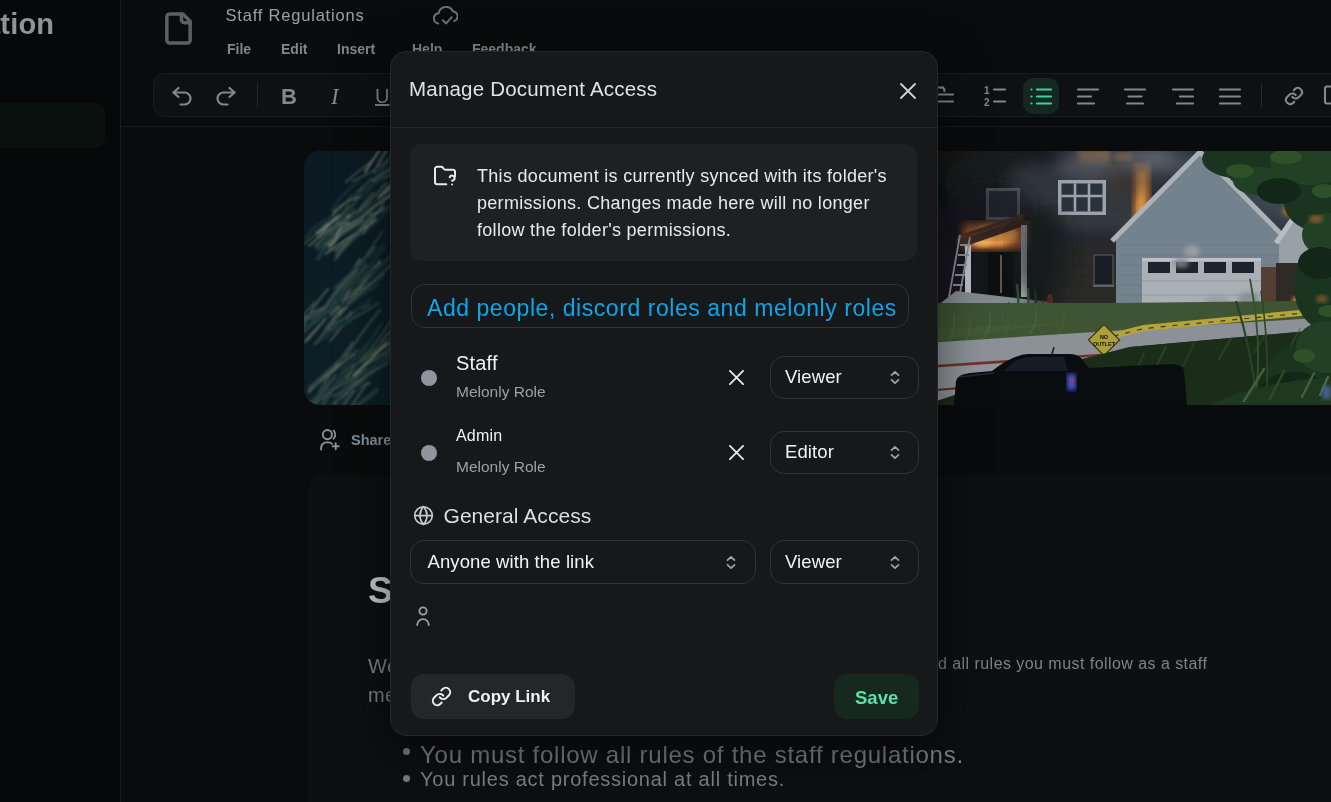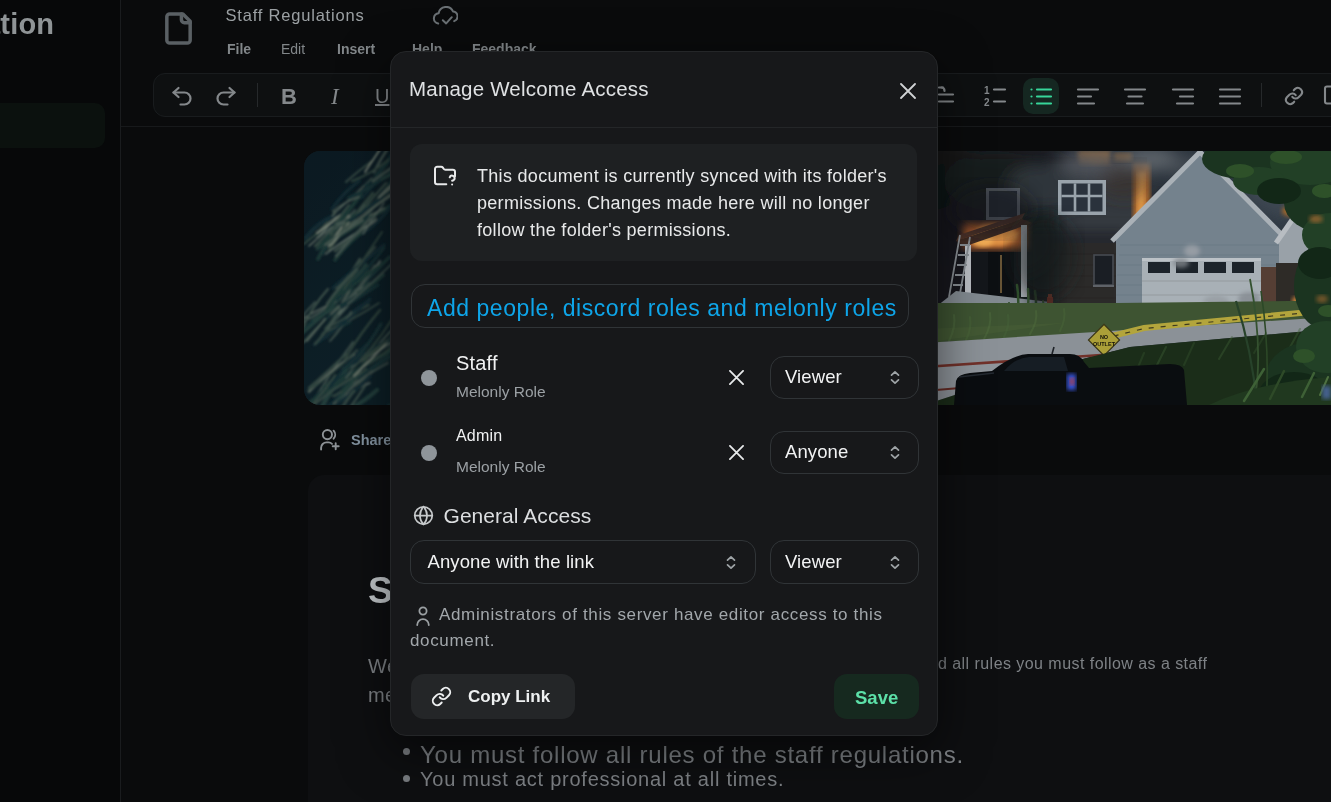--- a/index.html
+++ b/index.html
@@ -22,21 +22,21 @@
   <svg class="abs" style="left:161px;top:8px;" width="35" height="41" viewBox="0 0 24 24" fill="none" stroke="#5a6064" stroke-width="2.4" stroke-linecap="round" stroke-linejoin="round">
     <path d="M15 2H6a2 2 0 0 0-2 2v16a2 2 0 0 0 2 2h12a2 2 0 0 0 2-2V7Z"></path>
       <path d="M14 2v4a2 2 0 0 0 2 2h4"></path>
   </svg>
   <div class="abs" style="left:225.5px;top:6px;font-size:16.5px;letter-spacing:0.8px;color:#9ba0a3;">Staff Regulations</div>
   <svg class="abs" style="left:432px;top:6px;" width="26" height="22" viewBox="0 0 26 22" fill="none" stroke="#6a7074" stroke-width="2" stroke-linecap="round" stroke-linejoin="round">
     <path d="M6.2 17.5 A5.2 5.2 0 0 1 6.6 7.2 A7.6 7.6 0 0 1 21 5.4 A5 5 0 0 1 22.2 15.1"></path>
     <path d="M10.8 14.2 l3.4 3.2 5.6-6.2"></path>
   </svg>
   <div class="abs" style="left:227px;top:41px;font-size:14px;font-weight:700;color:#82878a;">File</div>
-  <div class="abs" style="left:281px;top:41px;font-size:14px;font-weight:400;color:#82878a;">Edit</div>
+  <div class="abs" style="left:281px;top:41px;font-size:14px;font-weight:700;color:#82878a;">Edit</div>
   <div class="abs" style="left:337px;top:41px;font-size:14px;font-weight:700;color:#82878a;">Insert</div>
   <div class="abs" style="left:412px;top:41px;font-size:14px;font-weight:700;color:#82878a;">Help</div>
   <div class="abs" style="left:472px;top:41px;font-size:14px;font-weight:700;color:#82878a;">Feedback</div>
 
   <div class="abs" style="left:153px;top:73px;width:1200px;height:44px;background:#0e1011;border:1px solid #191c1e;border-radius:12px;"></div>
   <svg id="toolbar-icons" class="abs" style="left:0;top:0;" width="1331" height="130" viewBox="0 0 1331 130" fill="none">
 
     <g stroke="#84888b" stroke-width="2.2" stroke-linecap="round" stroke-linejoin="round" transform="translate(171,87)">
       <path d="M2.5 5.5h11a6 6 0 0 1 0 12h-4"></path>
         <path d="M7.5 1 2.5 5.5 7.5 10"></path>
@@ -487,24 +487,24 @@
   <div class="abs" style="left:351px;top:432px;font-size:14.5px;font-weight:700;color:#8494a2;text-align:center;">Share</div>
 
   <div class="abs" style="left:308px;top:475px;width:1023px;height:327px;background:#0e0f11;border-radius:16px 0 0 0;"></div>
   <div class="abs" style="left:368px;top:569.5px;font-size:37px;font-weight:700;color:#c6cbce;">Staff Regulations</div>
   <div class="abs" style="left:368px;top:655px;font-size:20px;letter-spacing:0.45px;color:#7e8286;">Welcome to our server! This document contains</div>
   <div class="abs" style="left:938px;top:655px;font-size:16px;letter-spacing:0.45px;color:#7e8286;">d all rules you must follow as a staff</div>
   <div class="abs" style="left:368px;top:684px;font-size:20px;letter-spacing:0.45px;color:#7e8286;">member.</div>
   <div class="abs" style="left:402.5px;top:747.5px;width:7px;height:7px;border-radius:50%;background:#787c80;"></div>
   <div class="abs" style="left:420px;top:740.5px;font-size:24px;letter-spacing:0.75px;color:#7e8286;">You must follow all rules of the staff regulations.</div>
   <div class="abs" style="left:402.5px;top:774.5px;width:7px;height:7px;border-radius:50%;background:#787c80;"></div>
-  <div class="abs" style="left:420px;top:767.5px;font-size:20px;letter-spacing:0.75px;color:#7e8286;">You must act professional at all times.</div>
+  <div class="abs" style="left:420px;top:767.5px;font-size:20px;letter-spacing:0.75px;color:#7e8286;">You rules act professional at all times.</div>
 
   <div class="abs" id="modal" style="left:390px;top:51px;width:548px;height:685px;background:#17181a;border:1px solid #242628;border-radius:16px;box-shadow:0 16px 50px rgba(0,0,0,0.55);">
-    <div class="abs" style="left:18px;top:25px;font-size:20.5px;letter-spacing:0.2px;color:#dfe1e3;">Manage Welcome Access</div>
+    <div class="abs" style="left:18px;top:25px;font-size:20.5px;letter-spacing:0.2px;color:#dfe1e3;">Manage Document Access</div>
     <svg class="abs" style="left:509px;top:31px;" width="16" height="16" viewBox="0 0 16 16" fill="none" stroke="#d0d2d4" stroke-width="1.8" stroke-linecap="round">
         <path d="M1 1 15 15 M15 1 1 15"></path>
       </svg>
     <div class="abs" style="left:0;top:75px;width:546px;height:1px;background:#242628;"></div>
 
     <div class="abs" style="left:19px;top:92px;width:507px;height:117px;background:#1e2022;border-radius:12px;"></div>
     <svg class="abs" style="left:42px;top:112px;" width="24" height="25" viewBox="0 0 24 25" fill="none" stroke="#e8e9ea" stroke-width="2" stroke-linecap="round" stroke-linejoin="round">
       <path d="M13.3 20.3H4.2a2.2 2.2 0 0 1-2.2-2.2V4.9a2.2 2.2 0 0 1 2.2-2.2h3.9a2.2 2.2 0 0 1 1.8.95l.72 1.05a2.2 2.2 0 0 0 1.8.95h7.38a2.2 2.2 0 0 1 2.2 2.2v4.35"></path>
       <path d="M16.7 13.3a2.55 2.55 0 0 1 4.95.85c0 1.7-2.55 2.55-2.55 2.55"></path>
         <path d="M19.1 20.5h.01"></path>
@@ -526,21 +526,21 @@
         <path d="M3.5 5.2 7 1.8l3.5 3.4 M3.5 9.8 7 13.2l3.5-3.4"></path>
       </svg>
 
     <div class="abs" style="left:29.5px;top:392.5px;width:16.5px;height:16.5px;border-radius:50%;background:#8f959a;"></div>
     <div class="abs" style="left:65px;top:375px;font-size:16px;letter-spacing:0.2px;color:#f0f1f2;">Admin</div>
     <div class="abs" style="left:65px;top:406px;font-size:15.5px;color:#9ca1a5;">Melonly Role</div>
     <svg class="abs" style="left:338px;top:393px;" width="15" height="15" viewBox="0 0 16 16" fill="none" stroke="#e8eaeb" stroke-width="1.9" stroke-linecap="round">
         <path d="M1 1 15 15 M15 1 1 15"></path>
       </svg>
     <div class="abs sel" style="left:379px;top:379px;width:149px;height:43px;border:1px solid #303437;border-radius:14px;"></div>
-    <div class="abs" style="left:394px;top:389px;font-size:18.5px;letter-spacing:0.1px;color:#f2f3f4;">Anyone</div>
+    <div class="abs" style="left:394px;top:389px;font-size:18.5px;letter-spacing:0.1px;color:#f2f3f4;">Editor</div>
     <svg class="abs chev" style="left:497px;top:393px;" width="14" height="15" viewBox="0 0 14 15" fill="none" stroke="#9fa4a7" stroke-width="1.7" stroke-linecap="round" stroke-linejoin="round">
         <path d="M3.5 5.2 7 1.8l3.5 3.4 M3.5 9.8 7 13.2l3.5-3.4"></path>
       </svg>
 
     <svg class="abs" style="left:22px;top:453px;" width="21" height="21" viewBox="0 0 24 24" fill="none" stroke="#c6c9cb" stroke-width="2" stroke-linecap="round" stroke-linejoin="round">
       <circle cx="12" cy="12" r="10"></circle>
         <path d="M12 2a14.5 14.5 0 0 0 0 20 14.5 14.5 0 0 0 0-20"></path>
         <path d="M2 12h20"></path>
     </svg>
     <div class="abs" style="left:52.5px;top:452px;font-size:21px;letter-spacing:0.05px;color:#dcdee0;">General Access</div>
@@ -553,21 +553,20 @@
     <div class="abs sel" style="left:379px;top:488px;width:149px;height:44px;border:1px solid #303437;border-radius:14px;"></div>
     <div class="abs" style="left:394px;top:499px;font-size:18.5px;letter-spacing:0.1px;color:#f2f3f4;">Viewer</div>
     <svg class="abs chev" style="left:497px;top:503px;" width="14" height="15" viewBox="0 0 14 15" fill="none" stroke="#9fa4a7" stroke-width="1.7" stroke-linecap="round" stroke-linejoin="round">
         <path d="M3.5 5.2 7 1.8l3.5 3.4 M3.5 9.8 7 13.2l3.5-3.4"></path>
       </svg>
 
     <svg class="abs" style="left:25px;top:554px;" width="14" height="20" viewBox="0 0 14 20" fill="none" stroke="#9ba0a3" stroke-width="1.8" stroke-linecap="round" stroke-linejoin="round">
       <circle cx="7" cy="5" r="3.6"></circle>
         <path d="M1.2 19a5.8 5.8 0 0 1 11.6 0"></path>
     </svg>
-    <div class="abs" style="left:19px;top:549.5px;width:500px;font-size:17px;letter-spacing:0.65px;line-height:26px;color:#a2a7ab;text-indent:29px;">Administrators of this server have editor access to this document.</div>
 
     <div class="abs" style="left:20px;top:621.5px;width:164px;height:45px;background:#242628;border-radius:13px;"></div>
     <svg class="abs" style="left:40px;top:634px;" width="21" height="21" viewBox="0 0 24 24" fill="none" stroke="#eef0f1" stroke-width="2.2" stroke-linecap="round" stroke-linejoin="round">
       <path d="M10 13a5 5 0 0 0 7.54.54l3-3a5 5 0 0 0-7.07-7.07l-1.72 1.71"></path>
         <path d="M14 11a5 5 0 0 0-7.54-.54l-3 3a5 5 0 0 0 7.07 7.07l1.71-1.71"></path>
     </svg>
     <div class="abs" style="left:77px;top:635px;font-size:17px;font-weight:700;color:#eef0f1;">Copy Link</div>
     <div class="abs" style="left:442.5px;top:621.5px;width:85px;height:45px;background:#16291f;border-radius:13px;"></div>
     <div class="abs" style="left:464px;top:635px;font-size:18.5px;font-weight:700;color:#5ce0a8;">Save</div>
   </div>

